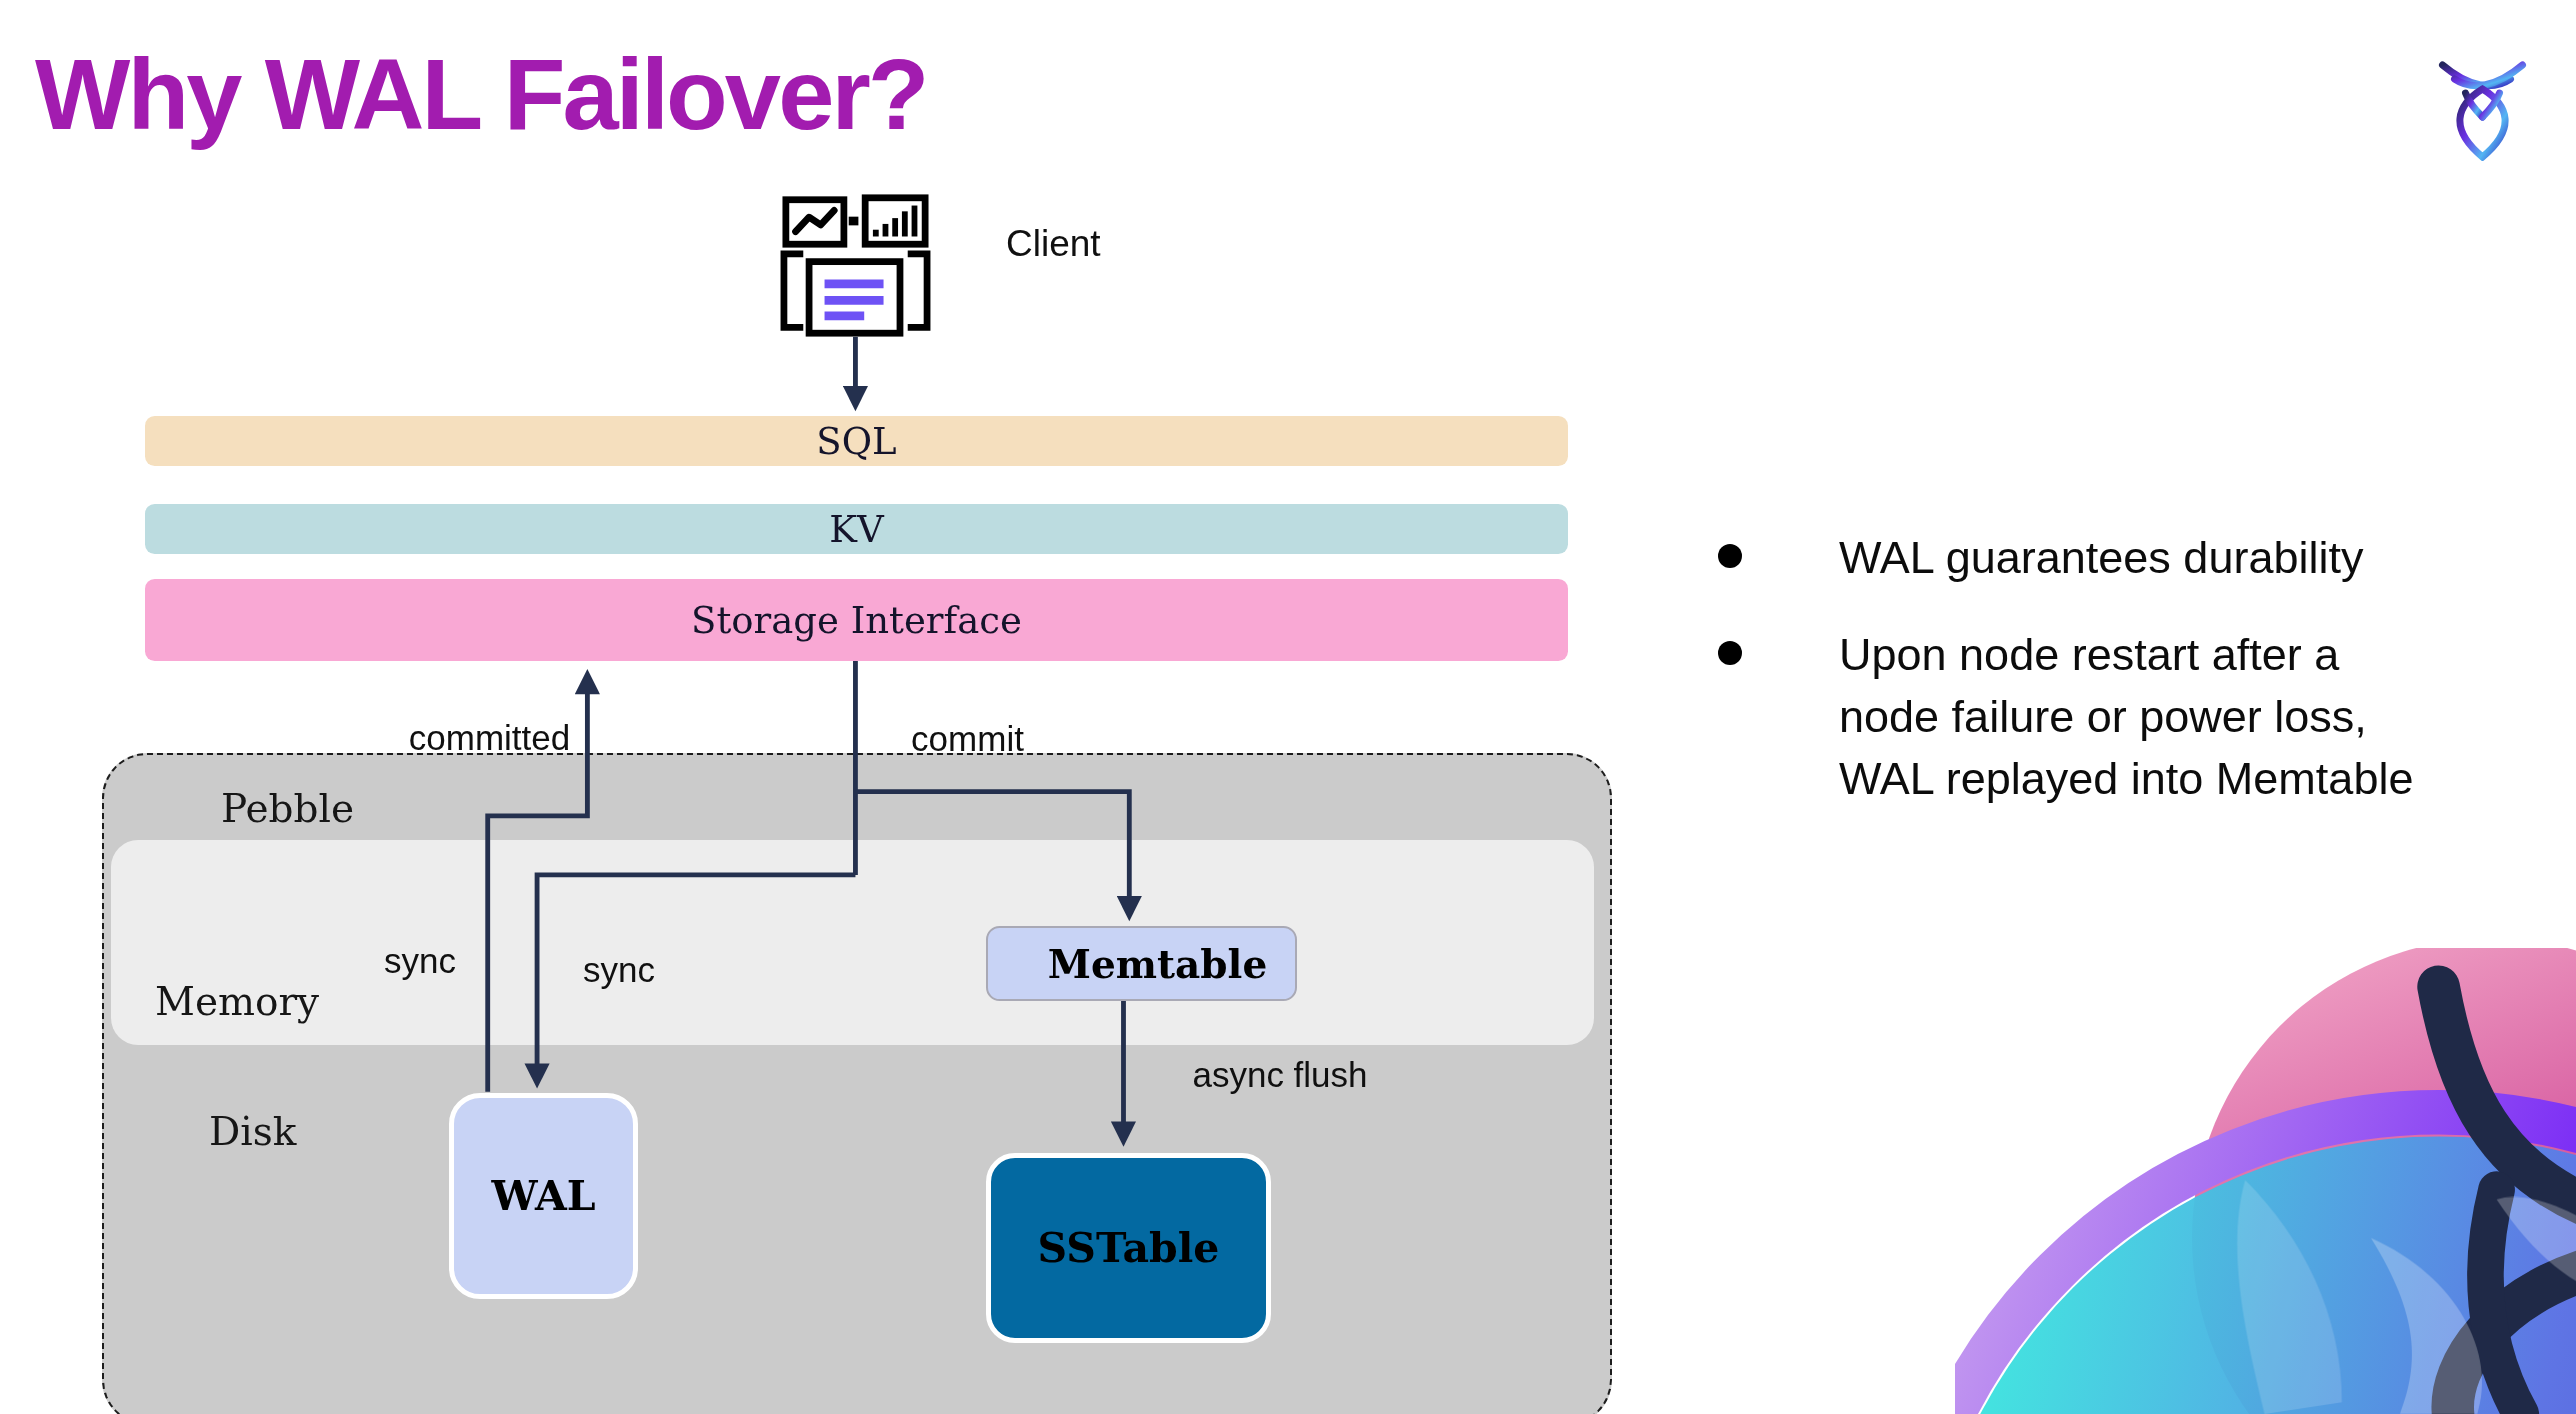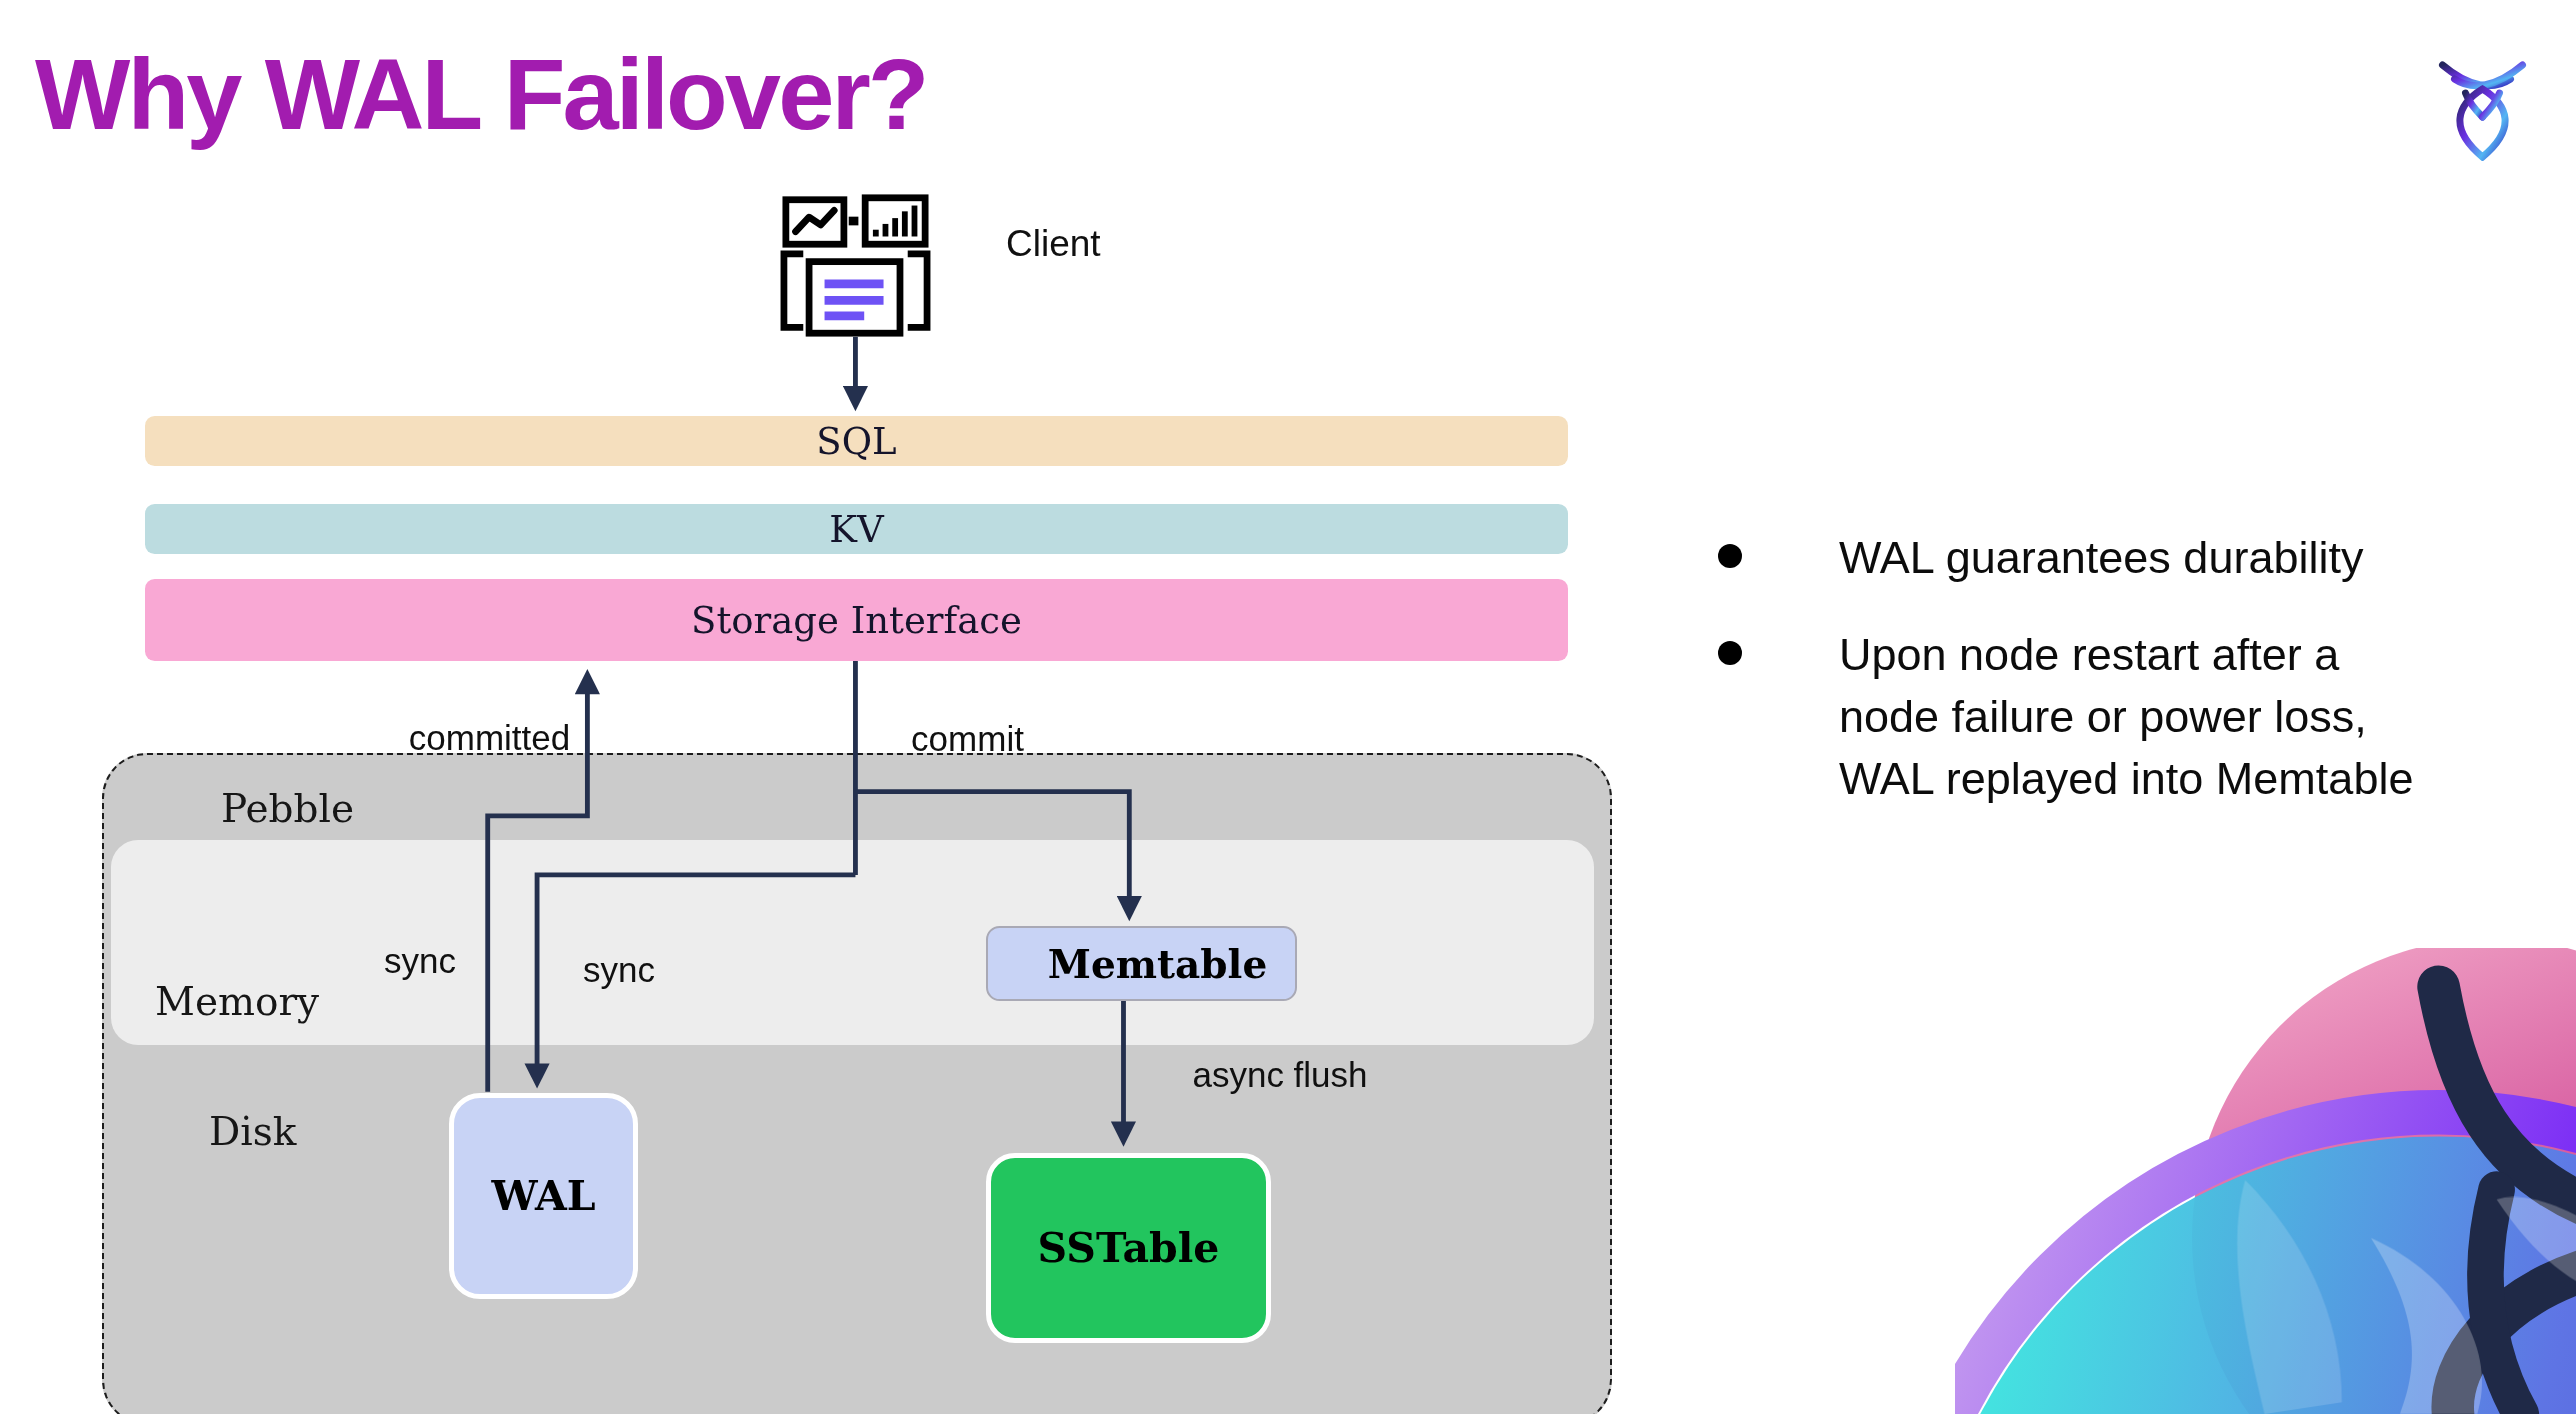--- a/index.html
+++ b/index.html
@@ -156,21 +156,21 @@
   <div class="abs edge-label lbl-sync-a">sync</div>
   <div class="abs edge-label lbl-sync-b">sync</div>
   <div class="abs edge-label lbl-async">async flush</div>
 
   <div class="abs node memtable" style="background-color: rgb(200, 211, 245); padding-left: 32px;">
     <span>Memtable</span>
   </div>
   <div class="abs node wal" style="background-color: rgb(200, 211, 245);">
     <span>WAL</span>
   </div>
-  <div class="abs node sstable" style="background-color: #22c55e;">
+  <div class="abs node sstable" style="background-color: #0369a1;">
     <span>SSTable</span>
   </div>
 
   <div class="abs bullets">
     <div class="bullet-row">
       <div class="bullet-dot"></div>
       <div class="bullet-text">WAL guarantees durability</div>
     </div>
     <div class="bullet-row">
       <div class="bullet-dot"></div>

